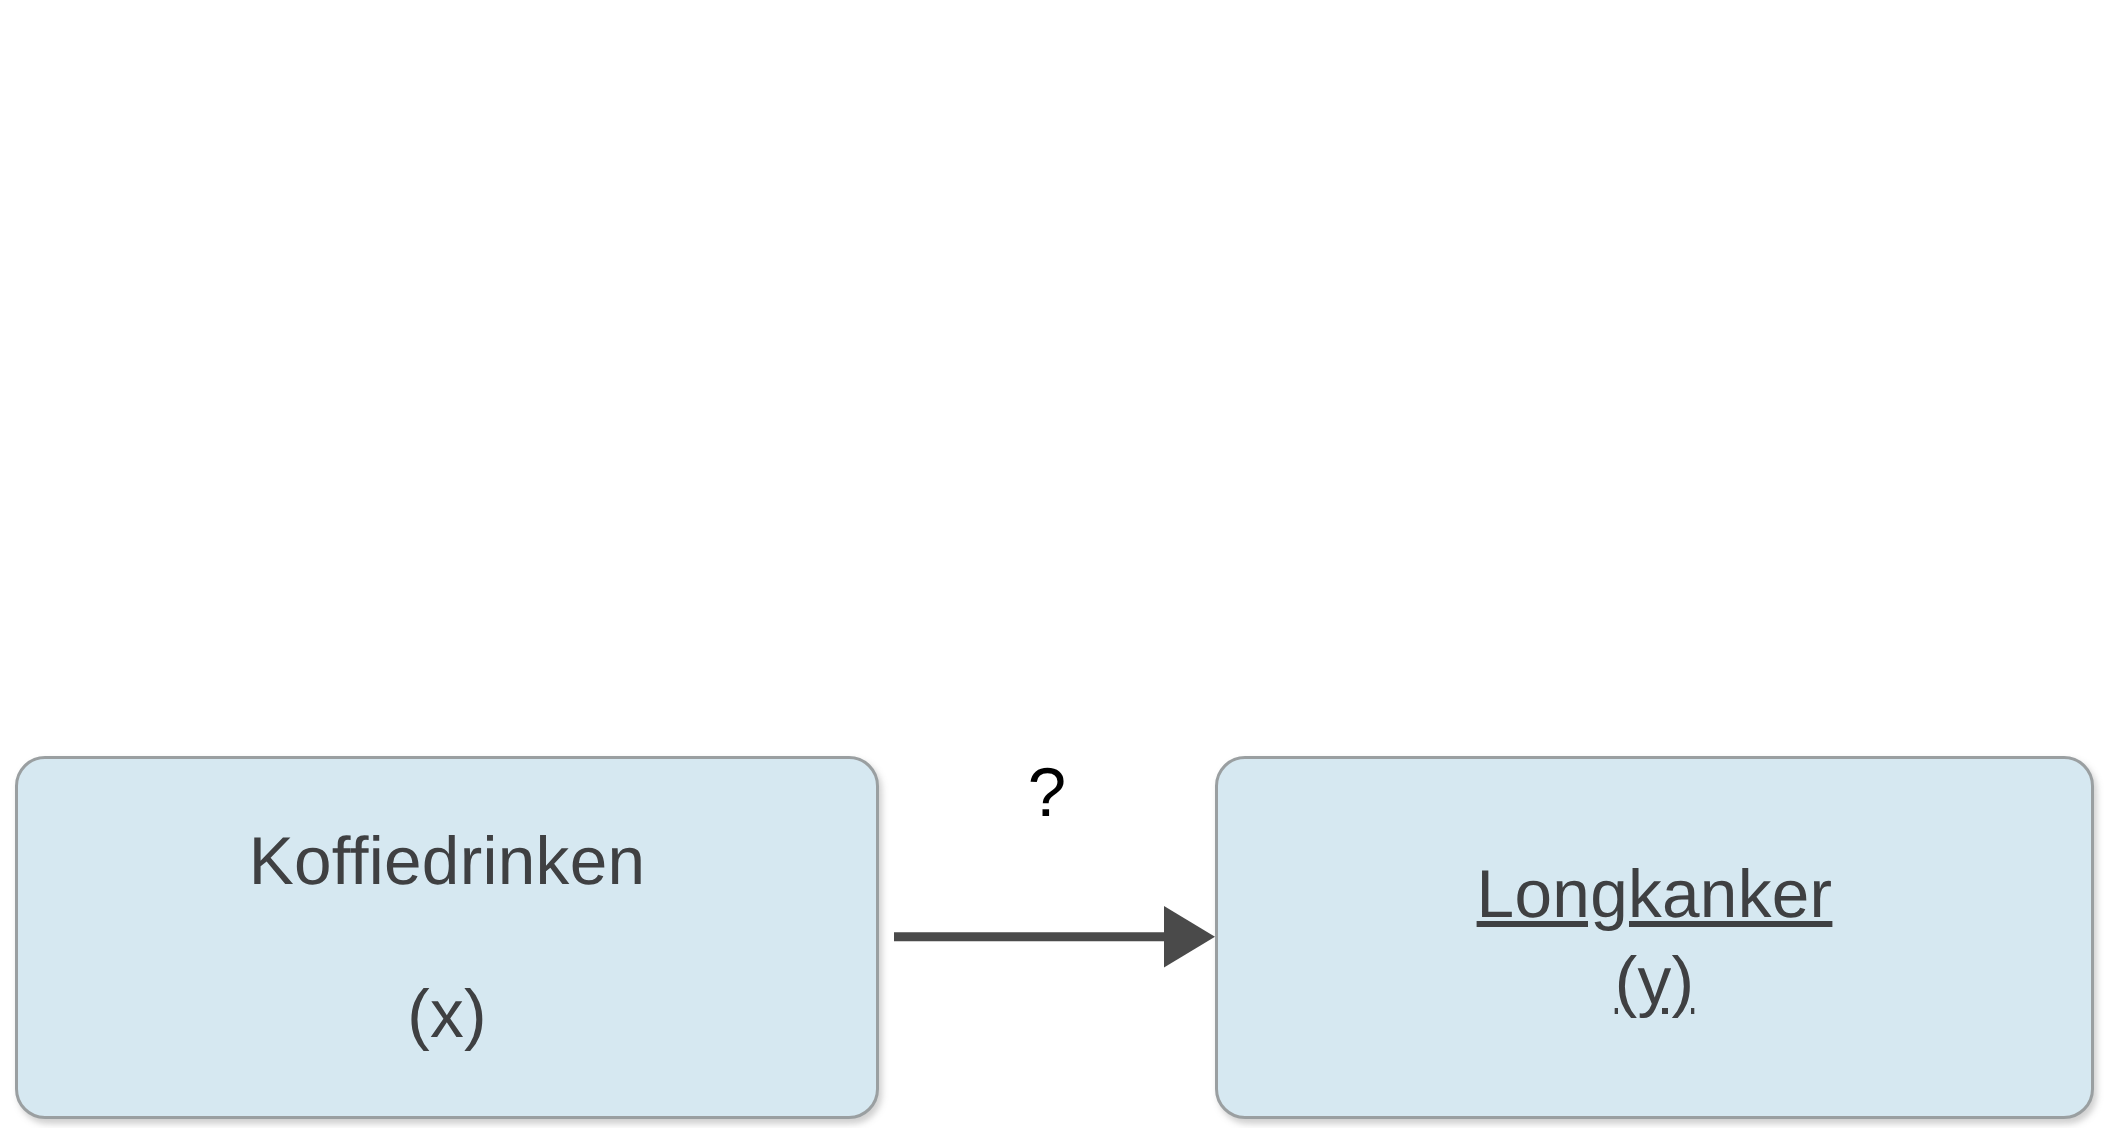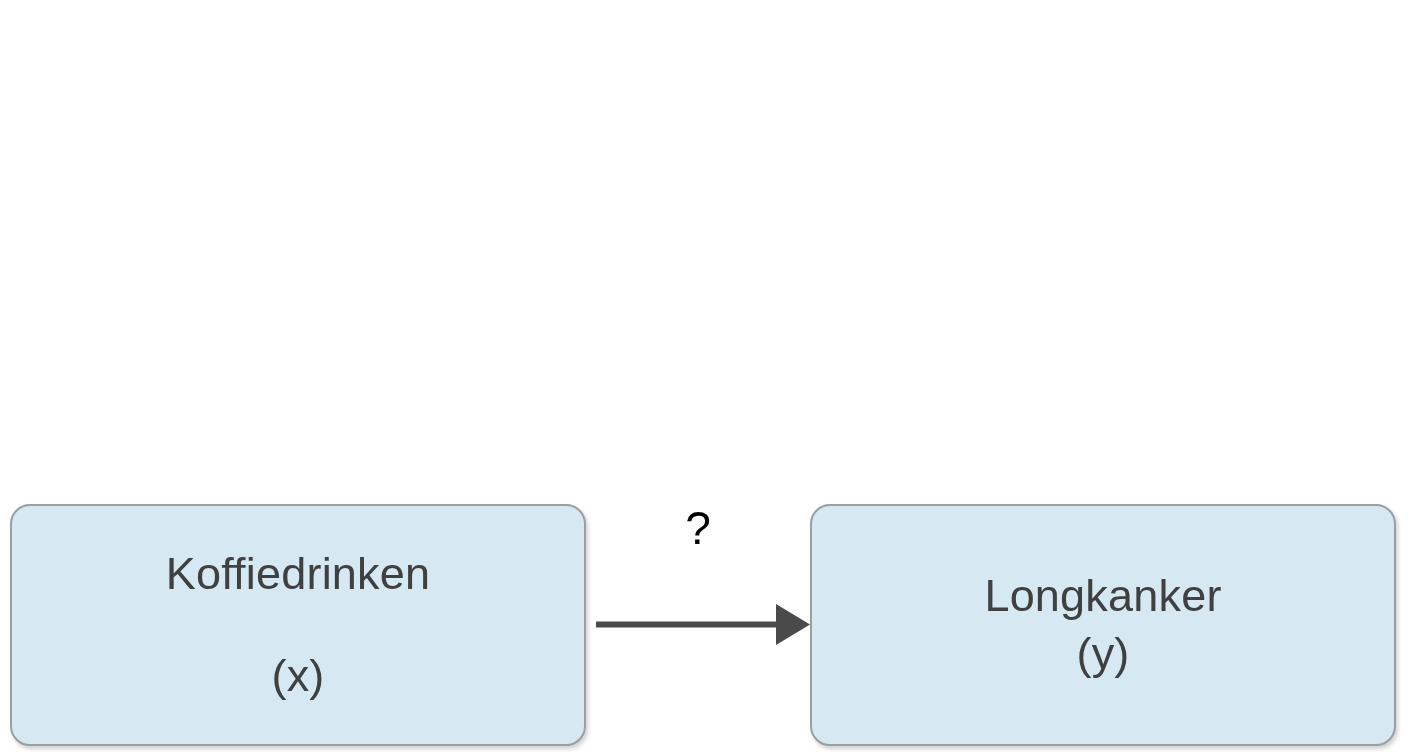--- a/index.html
+++ b/index.html
@@ -56,20 +56,21 @@
     width: 576px;
     height: 242px;
     gap: 44px;
   }
 
   #node-effect {
     left: 810px;
     top: 504px;
     width: 586px;
     height: 242px;
+    text-decoration: underline;
   }
 
   
   #edge-layer {
     position: absolute;
     left: 0;
     top: 0;
     width: 1408px;
     height: 752px;
     pointer-events: none;

